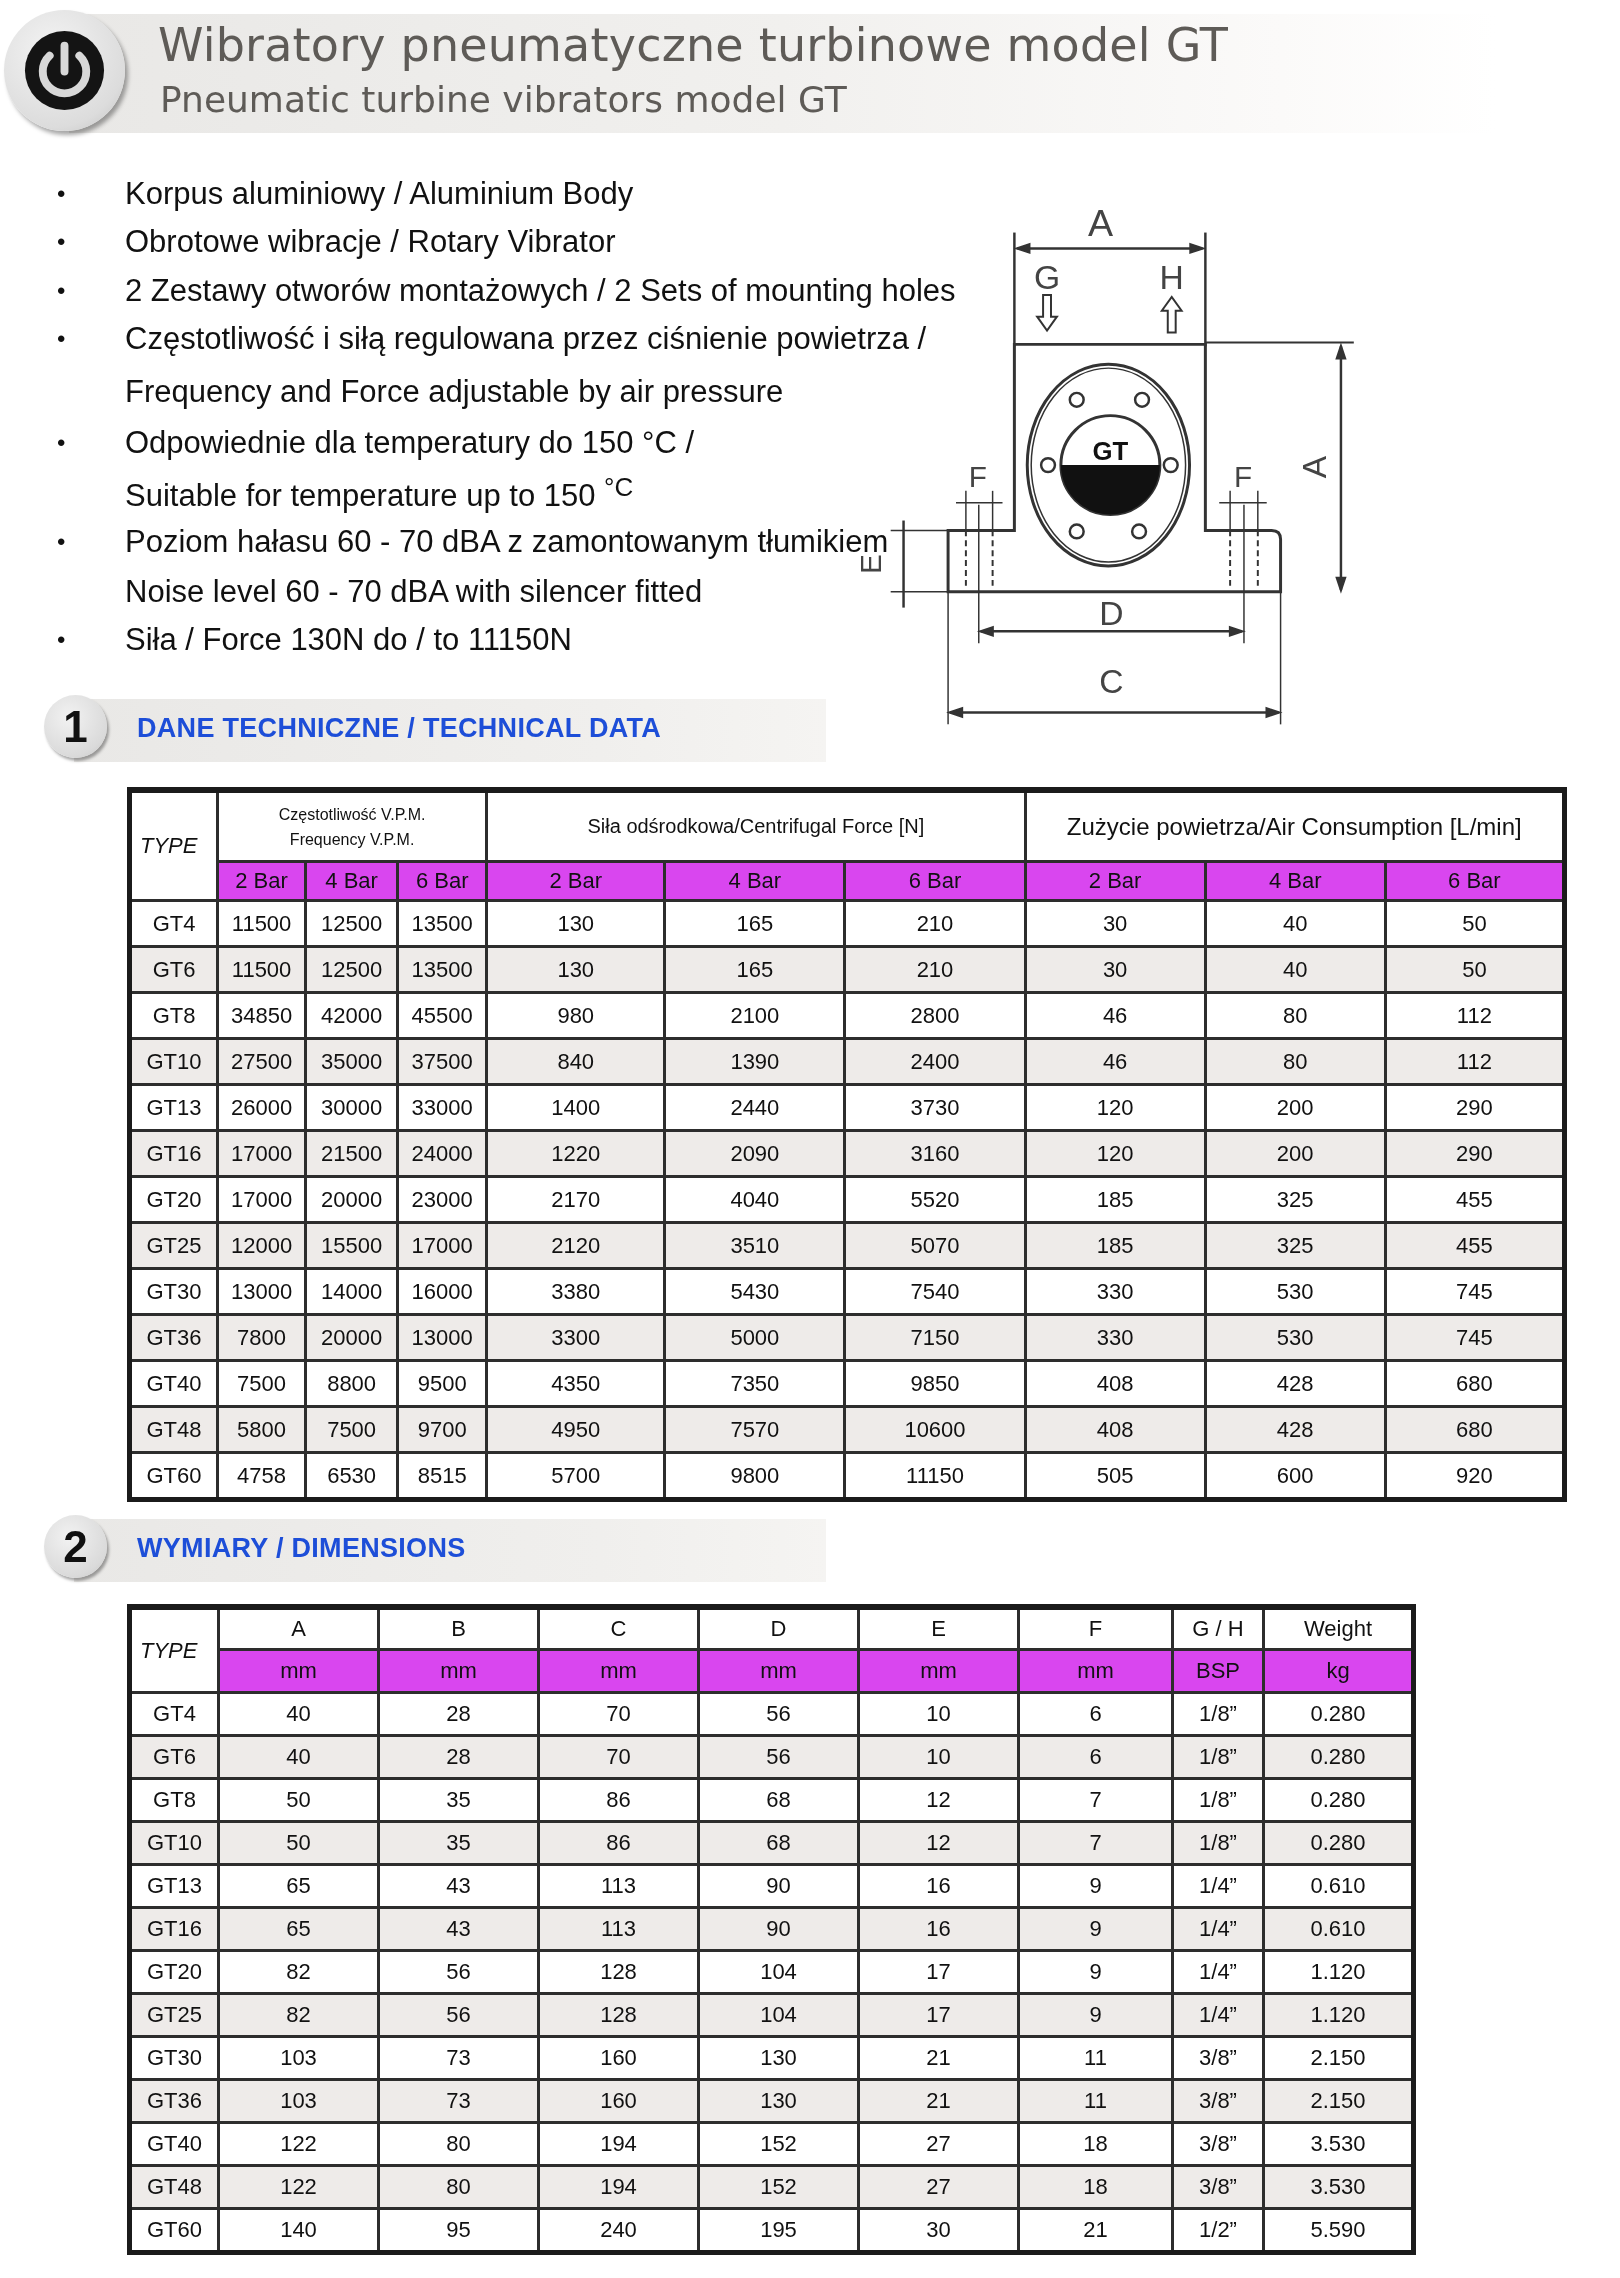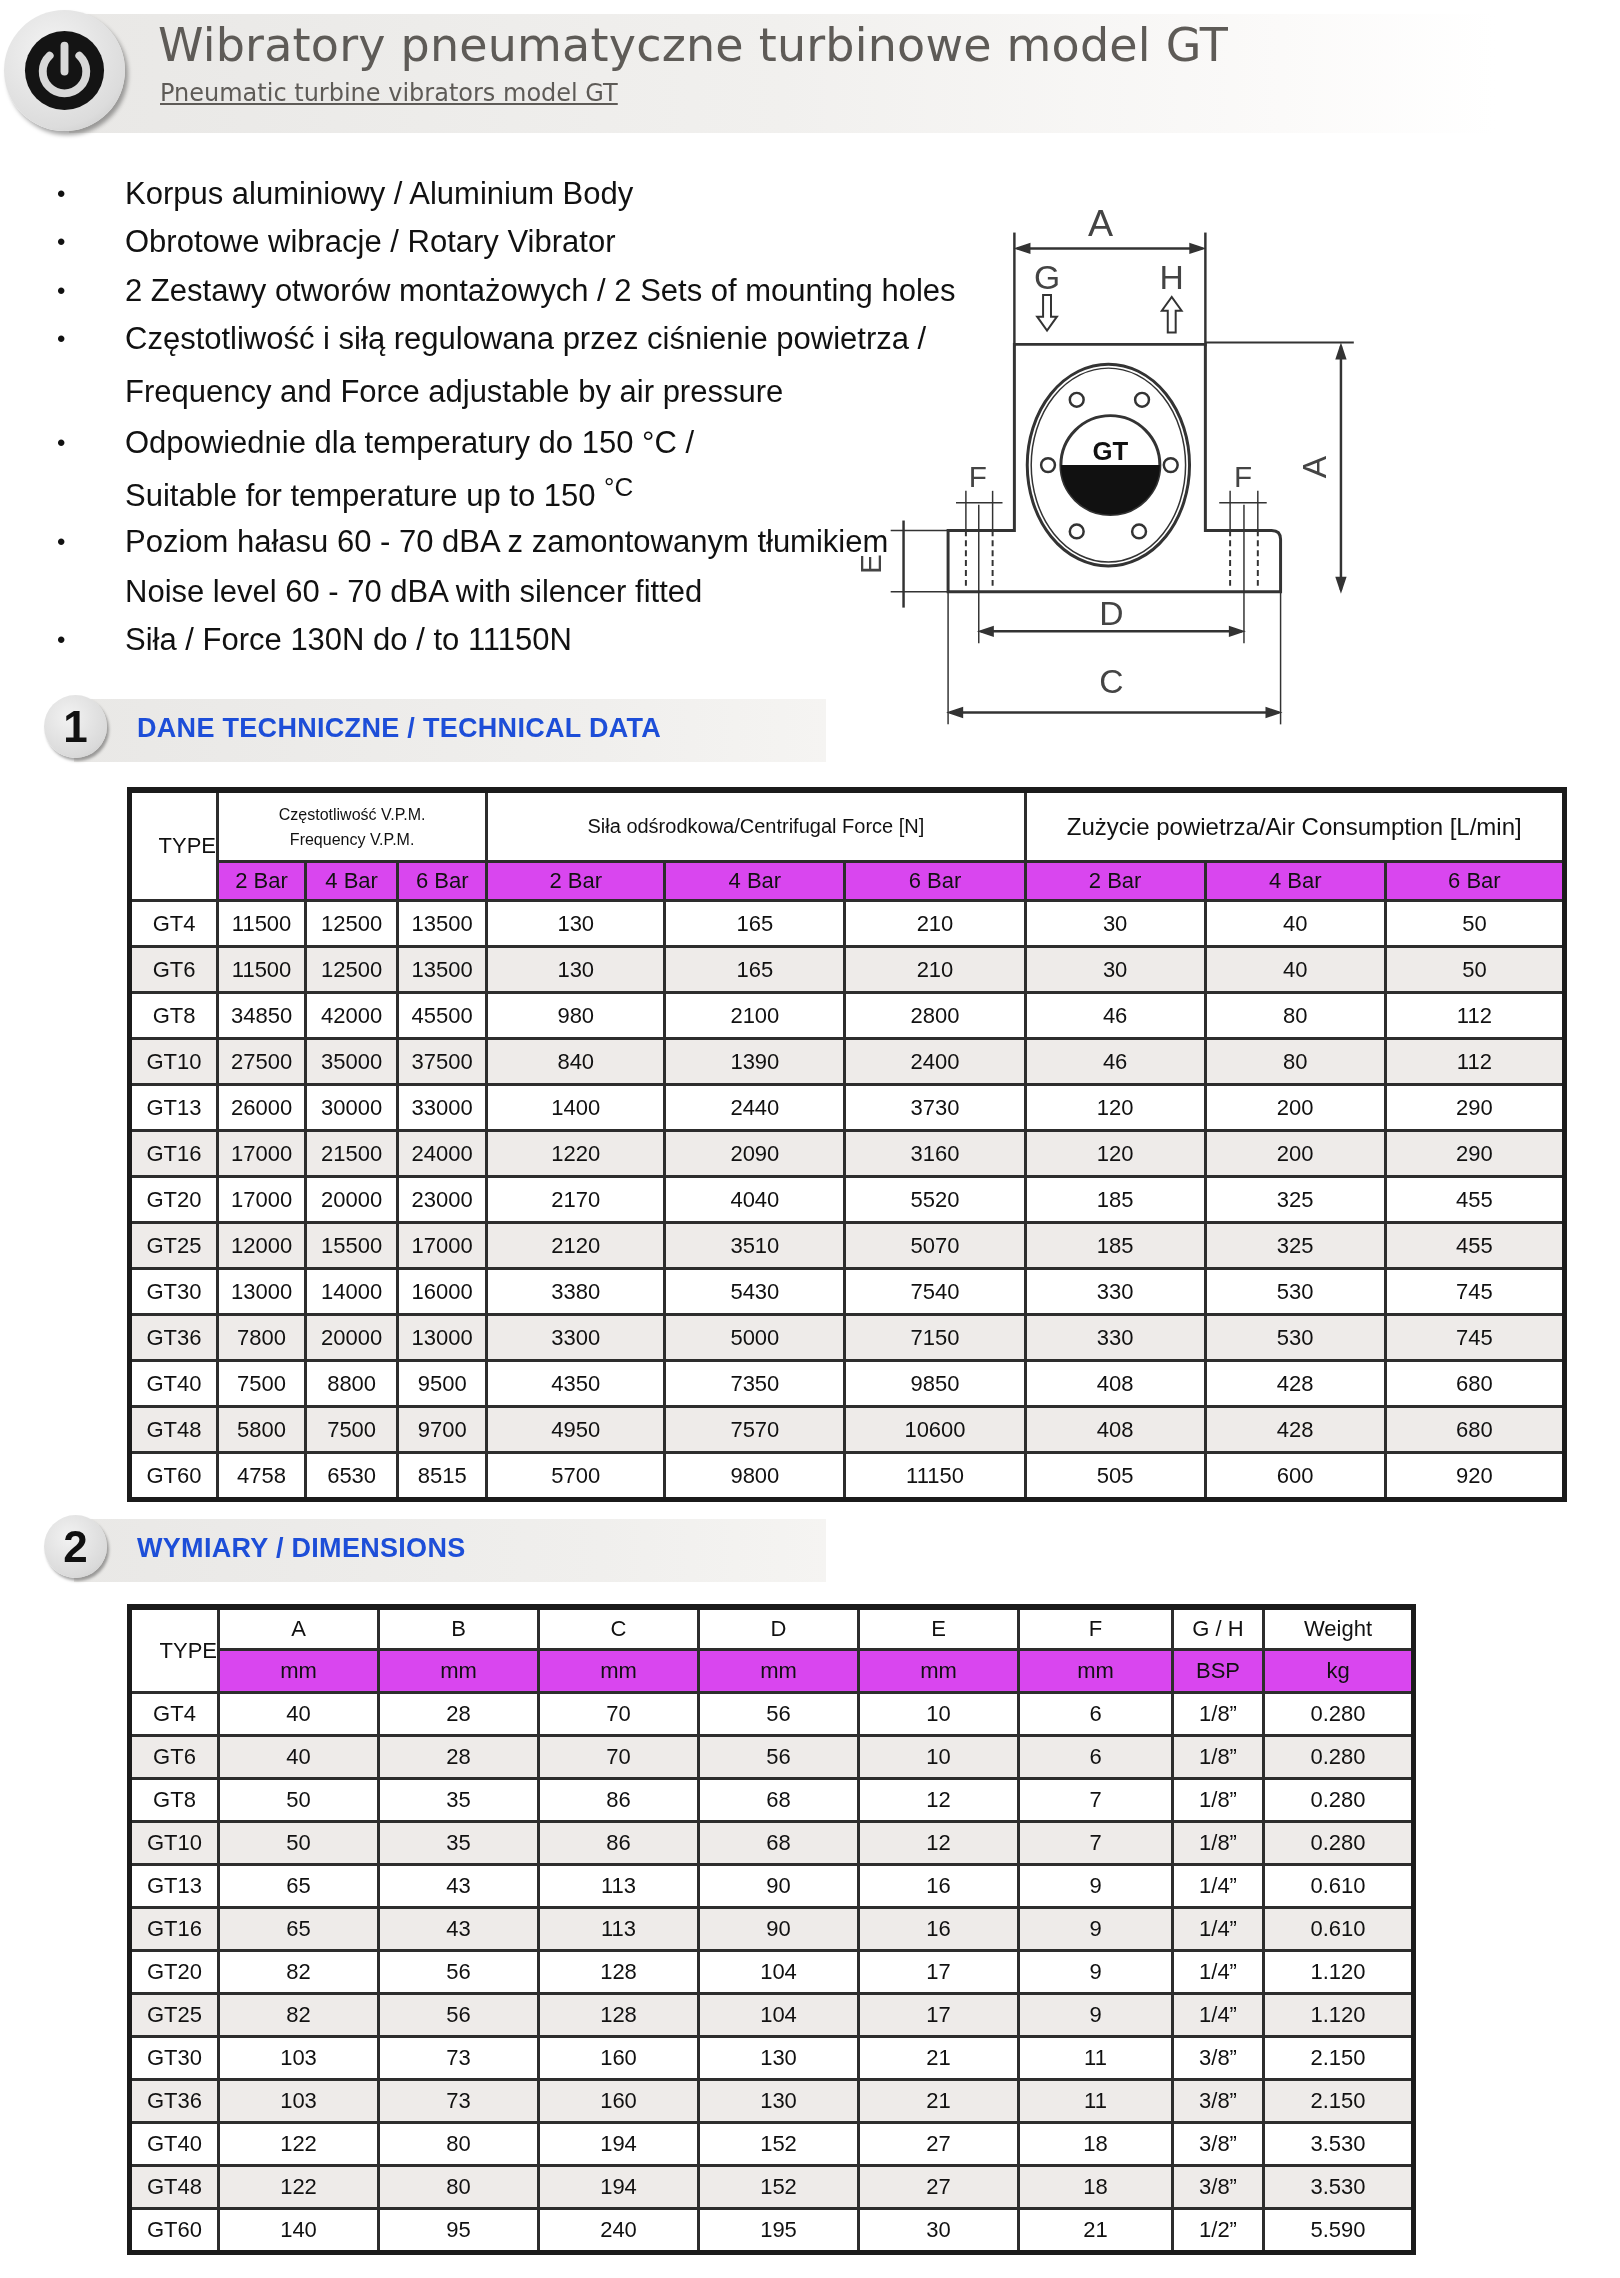--- a/index.html
+++ b/index.html
@@ -7,22 +7,22 @@
 
     
     .hdr-band { position: absolute; left: 69px; top: 14px; width: 1426px; height: 119px;
       background: linear-gradient(90deg, #e9e8e6 0%, #f1f0ee 50%, #fbfaf9 85%, #ffffff 100%); }
     .hdr-badge { position: absolute; left: 4px; top: 10px; width: 121px; height: 121px; border-radius: 50%;
       background: radial-gradient(circle at 40% 35%, #f4f4f4 0%, #dcdcdc 70%, #bdbdbd 100%);
       box-shadow: 3px 4px 4px rgba(0,0,0,0.35); }
     .hdr-badge svg { position: absolute; left: 16px; top: 16px; }
     .hdr-title { position: absolute; left: 158px; top: 18px; font-family: "DejaVu Sans", sans-serif; font-size: 46px;
       color: #5e5b57; letter-spacing: 0.2px; white-space: nowrap; }
-    .hdr-sub { position: absolute; left: 160px; top: 79px; font-family: "DejaVu Sans", sans-serif; font-size: 24px;
-      color: #5e5b57; white-space: nowrap; text-decoration: underline; }
+    .hdr-sub { position: absolute; left: 160px; top: 79px; font-family: "DejaVu Sans", sans-serif; font-size: 36px;
+      color: #5e5b57; white-space: nowrap; }
 
     
     .features { position: absolute; left: 0; top: 168px; width: 990px; }
     .feat { position: absolute; left: 0; width: 990px; white-space: nowrap; font-size: 31px; color: #111; }
     .feat .bul { position: absolute; left: 57px; font-size: 24px; top: 4px; }
     .feat .txt { position: absolute; left: 125px; }
     .feat sup { font-size: 26px; position: relative; top: -6px; vertical-align: top; }
 
     
     .diagram { position: absolute; left: 861px; top: 178px; width: 759px; height: 594px; }
@@ -35,21 +35,21 @@
       background: radial-gradient(circle at 40% 35%, #f2f2f2 0%, #dadada 70%, #c2c2c2 100%);
       box-shadow: 2px 3px 3px rgba(0,0,0,0.35); font-size: 44px; font-weight: bold; text-align: center; line-height: 63px; color: #111; }
     .sec .lbl { position: absolute; left: 93px; top: 18px; font-size: 27px; font-weight: bold; color: #1d4ed8; white-space: nowrap; letter-spacing: 0.3px; }
 
     
     table.spec { position: absolute; border-collapse: collapse; border: 5px solid #1b1b1b; border-top-width: 6px;
       font-family: "Liberation Sans", sans-serif; font-size: 22px; color: #111; table-layout: fixed; }
     table.spec td, table.spec th { border: 3px solid #2d2d2d; text-align: center; padding: 0; font-weight: normal; }
     table.spec tr.alt td { background: #eeebe9; }
     table.spec tr.sub th { background: #d946ef; }
-    table.spec th.type { text-align: right; padding-left: 8px; }
+    table.spec th.type { text-align: left; padding-left: 8px; font-style: italic; }
 
     #t1 { left: 127px; top: 787px; width: 1440px; }
     #t1 tr.h1 th { height: 67px; }
     #t1 tr.sub th { height: 36px; }
     #t1 td { height: 43px; }
 
     #t2 { left: 127px; top: 1604px; width: 1282px; }
     #t2 tr.h1 th { height: 38px; }
     #t2 tr.sub th { height: 40px; }
     #t2 td { height: 40px; }

